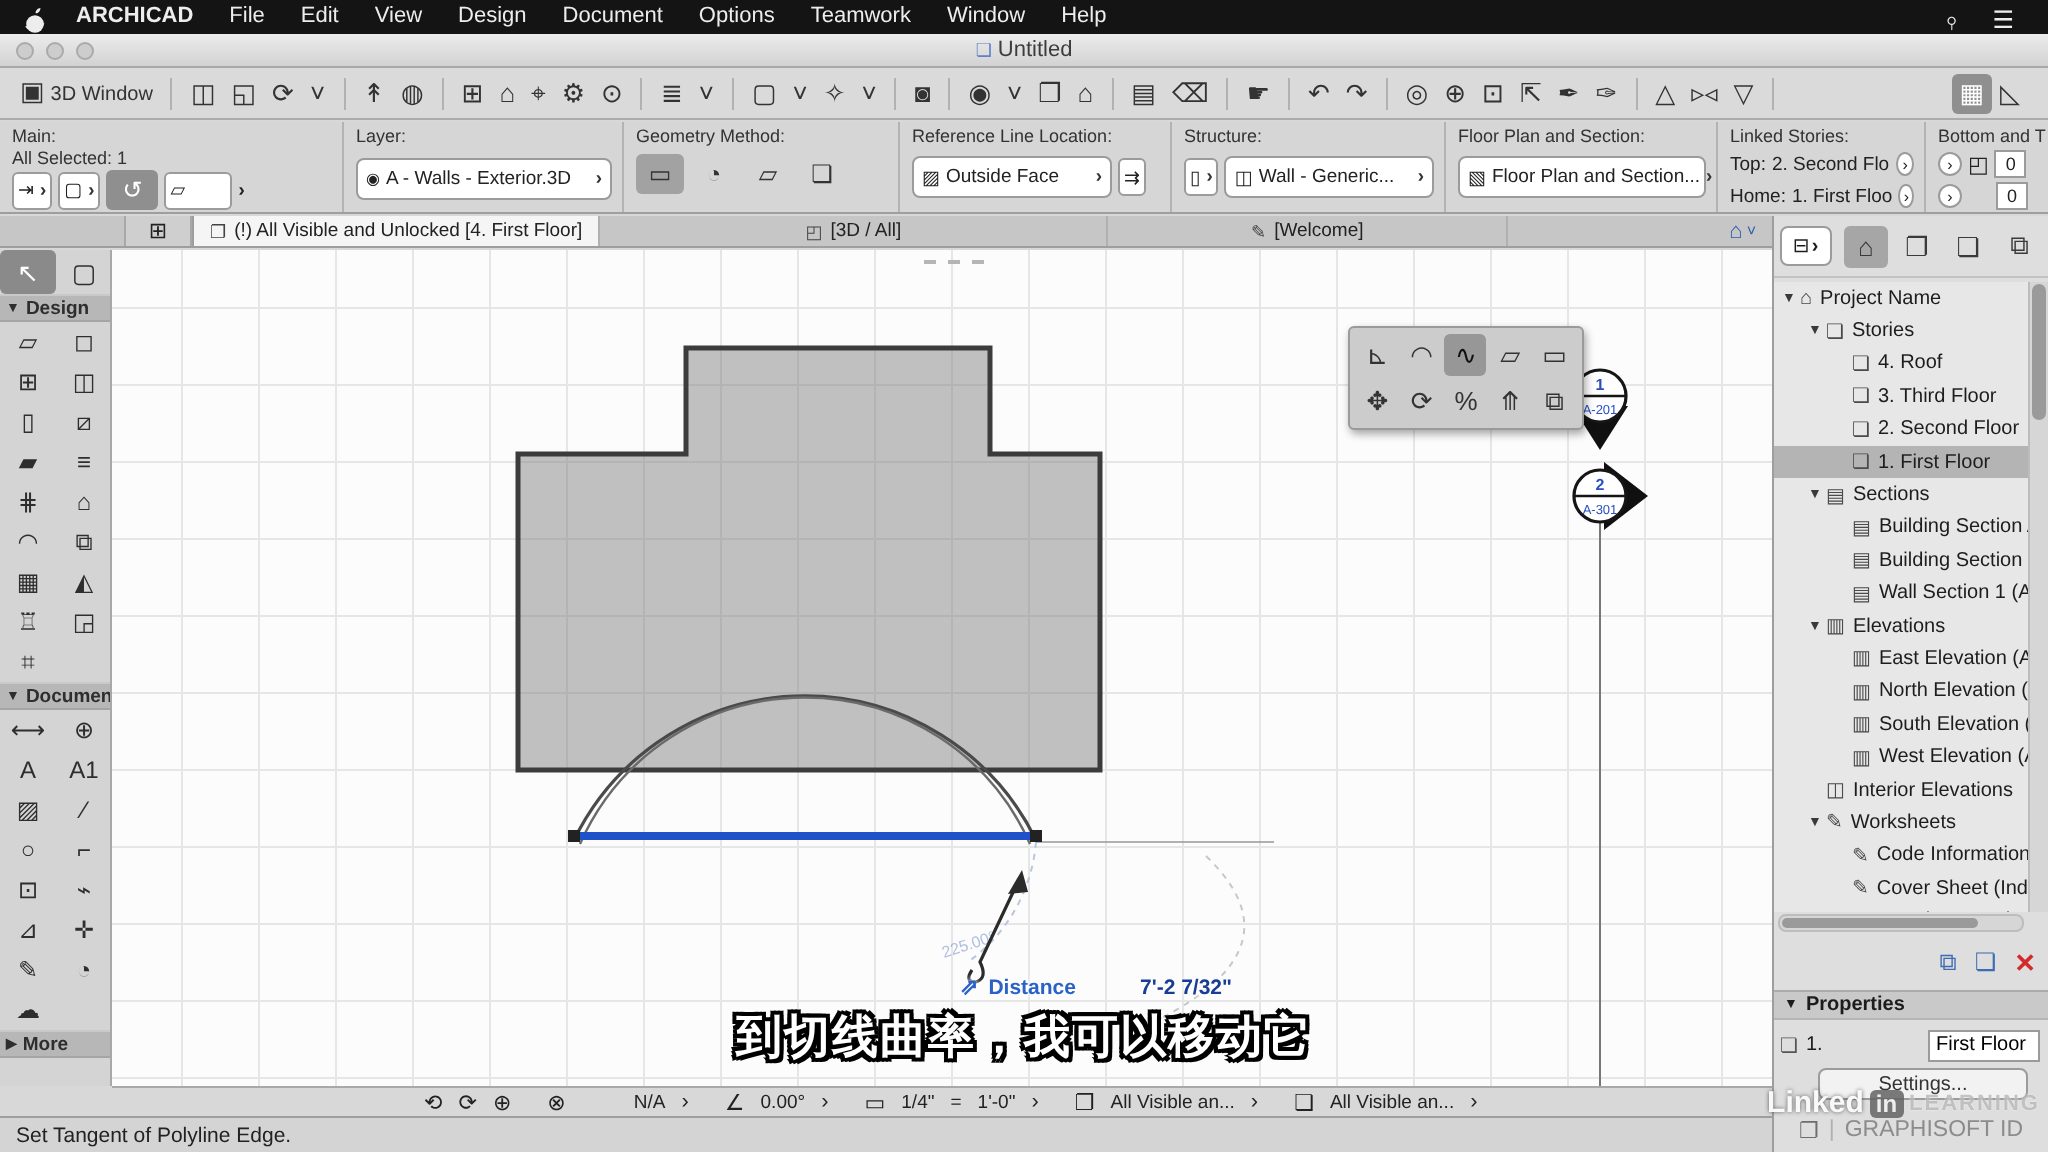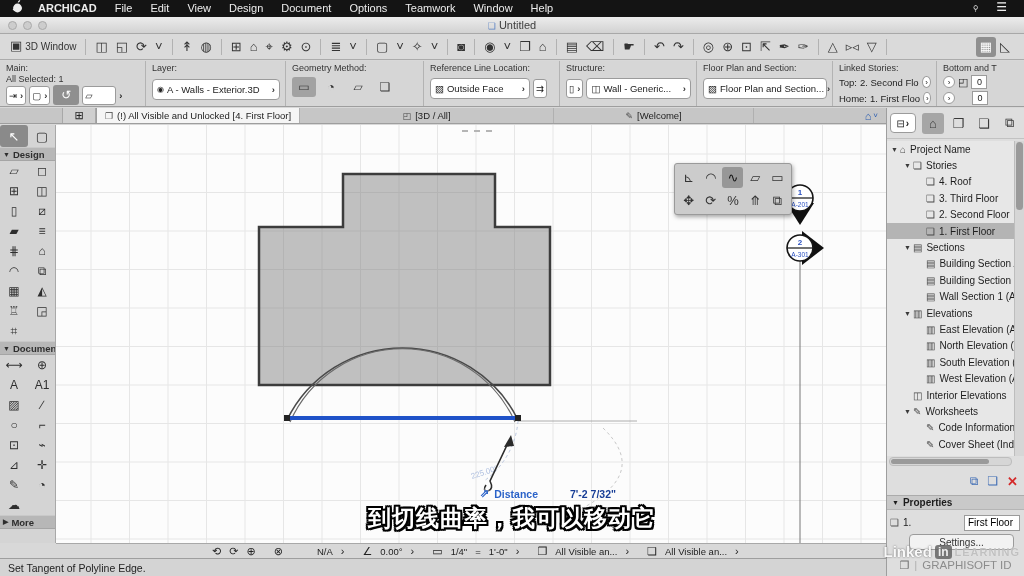--- a/index.html
+++ b/index.html
@@ -2,21 +2,21 @@
 <html><head>
 <meta charset="utf-8">
 <style>
   * { margin:0; padding:0; box-sizing:border-box; }
   html,body { width:1024px; height:576px; overflow:hidden; }
   body { font-family:"Liberation Sans", sans-serif; background:#d8d8d8; position:relative; }
   #app { position:absolute; inset:0; width:1024px; height:576px; overflow:hidden; }
 
   
   .menubar { position:absolute; top:0; left:0; right:0; height:17px; background:#141414; color:#ededed;
-             display:flex; align-items:flex-start; font-size:11px; padding:0 8px; z-index:30; }
+             display:flex; align-items:flex-end; font-size:11px; padding:0 8px; z-index:30; }
   .menubar .apple { margin:0 6px 0 4px; display:flex; }
   .menubar .mitem { padding:0 9px; line-height:17px; }
   .menubar .mitem.b { font-weight:bold; }
   .menubar .mspacer { flex:1; }
   .menubar .micon { padding:0 9px; font-size:12px; }
 
   
   .titlebar { position:absolute; top:17px; left:0; right:0; height:17px;
               background:linear-gradient(#ececec,#d2d2d2); border-bottom:1px solid #a8a8a8;
               display:flex; align-items:center; z-index:29; }
@@ -275,21 +275,21 @@
         <span class="tbi"><span class="g">▽</span></span>
       </span>
       <span class="tsep"></span>
       <span class="tb-group last">
         <span class="tbi sel"><span class="g">▦</span></span>
         <span class="tbi"><span class="g">◺</span></span>
       </span>
     </div>
 
   <div class="infobar">
-    <div class="ib-sec" style="width:146px">
+    <div class="ib-sec" style="width:172px">
       <div class="ib-lab">Main:</div>
       <div class="ib-lab">All Selected: 1</div>
       <div class="ib-row">
         <span class="well mini">
             <span>⇥</span>
             <span class="chev">›</span>
           </span>
         <span class="well mini">
             <span>▢</span>
             <span class="chev">›</span>

